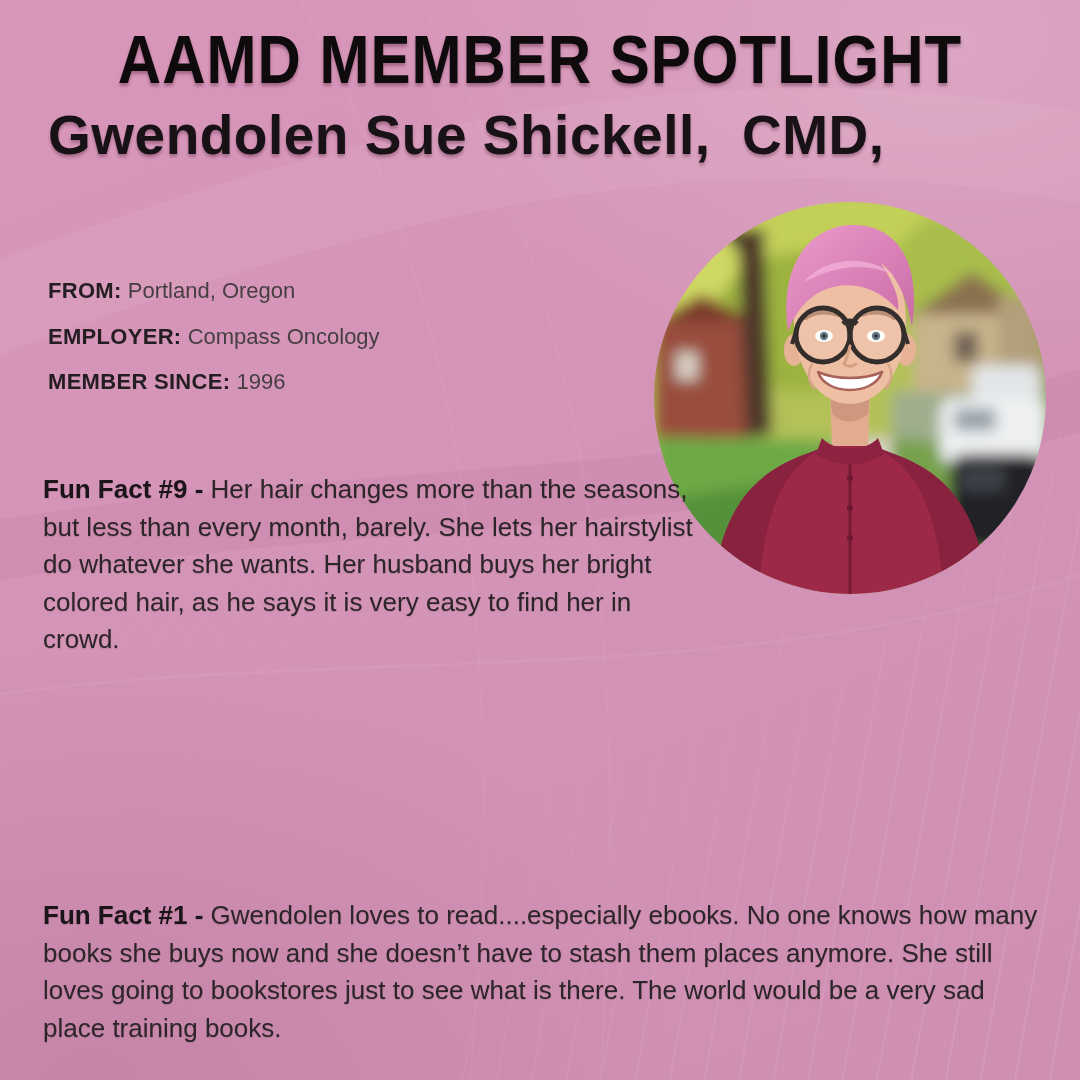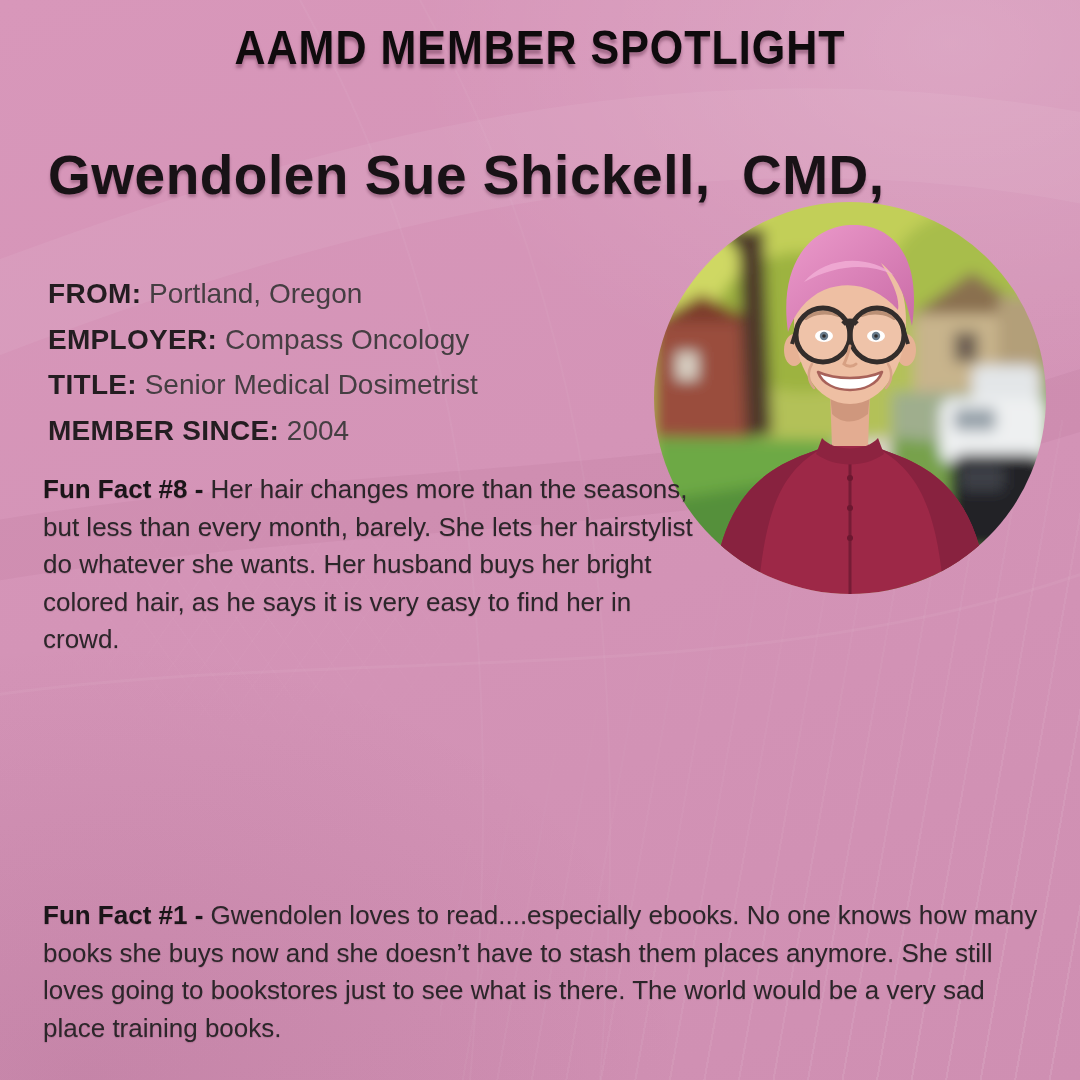--- a/index.html
+++ b/index.html
@@ -23,35 +23,35 @@
     position:absolute;left:0;top:420px;width:600px;height:360px;pointer-events:none;opacity:.55;
     background:
       repeating-linear-gradient(55deg, rgba(255,255,255,0.05) 0 1px, transparent 1px 26px),
       repeating-linear-gradient(-55deg, rgba(255,255,255,0.05) 0 1px, transparent 1px 26px);
     -webkit-mask-image:radial-gradient(closest-side at 45% 55%, #000, transparent);
     mask-image:radial-gradient(closest-side at 45% 55%, #000, transparent);
   }
 
   .page-title{
     position:absolute;left:0;right:0;top:20px;margin:0;text-align:center;
-    font-size:43px;font-weight:900;letter-spacing:1px;color:#0f0b0d;
+    font-size:60px;font-weight:900;letter-spacing:1px;color:#0f0b0d;
     text-shadow:0 3px 3px rgba(60,15,40,0.35);
   }
   .page-title>span{display:inline-block;transform:scaleY(1.14);transform-origin:center top;}
 
   .member-name{
     position:absolute;left:48px;top:100px;margin:0;
     font-size:55px;line-height:71px;font-weight:800;color:#181216;
     text-shadow:0 3px 3px rgba(60,15,40,0.30);
     letter-spacing:.5px;
   }
-  .member-name span{display:block;white-space:pre-wrap;margin-top:40px;}
+  .member-name span{display:block;white-space:pre-wrap;}
 
   .details{position:absolute;left:48px;top:278px;}
-  .detail-row{height:45.5px;font-size:28px;color:#453e42;}
+  .detail-row{height:45.5px;font-size:22px;color:#453e42;}
   .detail-row b{color:#241d21;font-weight:800;letter-spacing:.3px;}
 
   .photo-wrap{
     position:absolute;left:654px;top:202px;width:392px;height:392px;margin:0;
     border-radius:50%;overflow:hidden;
   }
   .photo-wrap svg{display:block;}
 
   .fact{
     position:absolute;left:43px;margin:0;
@@ -88,26 +88,22 @@
   <div class="details">
     <div class="detail-row">
       <b>FROM:</b>
       <span>Portland, Oregon</span>
     </div>
     <div class="detail-row">
       <b>EMPLOYER:</b>
       <span>Compass Oncology</span>
     </div>
     <div class="detail-row">
-      <b>TITLE:</b>
-      <span>Senior Medical Dosimetrist</span>
-    </div>
-    <div class="detail-row">
       <b>MEMBER SINCE:</b>
-      <span>2004</span>
+      <span>1996</span>
     </div>
   </div>
 
   <figure class="photo-wrap">
     <svg width="392" height="392" viewBox="0 0 392 392" aria-hidden="true">
       <defs>
         <filter id="bokeh" x="-20%" y="-20%" width="140%" height="140%">
             <feGaussianBlur stdDeviation="7"></feGaussianBlur>
           </filter>
         <linearGradient id="hairg" x1="0" y1="0" x2="1" y2="1">
@@ -176,21 +172,21 @@
         <path d="M249,126 L254,142" stroke="#332d2b" stroke-width="4" fill="none"></path>
         <path d="M196,144 C194,152 192,158 190,162 C193,165 199,165 202,162" stroke="#d7a083" stroke-width="3" fill="none" stroke-linecap="round"></path>
         <path d="M164,170 C172,194 220,194 228,170 C210,178 182,178 164,170 Z" fill="#ffffff" stroke="#a8625a" stroke-width="2.5" stroke-linejoin="round"></path>
         <path d="M158,162 C153,170 154,179 160,186" stroke="#d8a48a" stroke-width="2.5" fill="none" stroke-linecap="round"></path>
         <path d="M234,162 C239,170 238,179 232,186" stroke="#d8a48a" stroke-width="2.5" fill="none" stroke-linecap="round"></path>
       </g>
     </svg>
   </figure>
 
   <p class="fact fact-1">
-    <b>Fun Fact #8 -</b>
+    <b>Fun Fact #9 -</b>
     <span>Her hair changes more than the seasons, but less than every month, barely. She lets her hairstylist do whatever she wants. Her husband buys her bright colored hair, as he says it is very easy to find her in crowd.</span>
   </p>
   <p class="fact fact-4">
     <b>Fun Fact #1 -</b>
     <span>Gwendolen loves to read....especially ebooks. No one knows how many books she buys now and she doesn’t have to stash them places anymore. She still loves going to bookstores just to see what is there. The world would be a very sad place training books.</span>
   </p>
 
 </div>
 
 </body></html>

